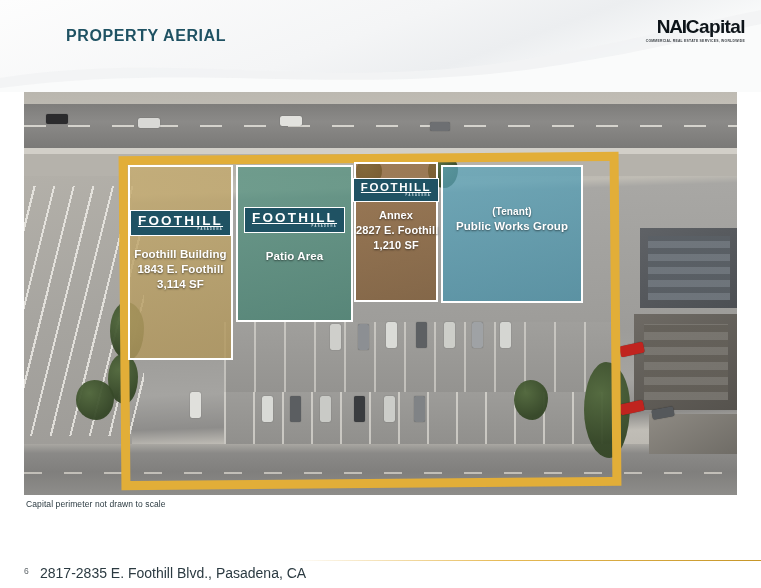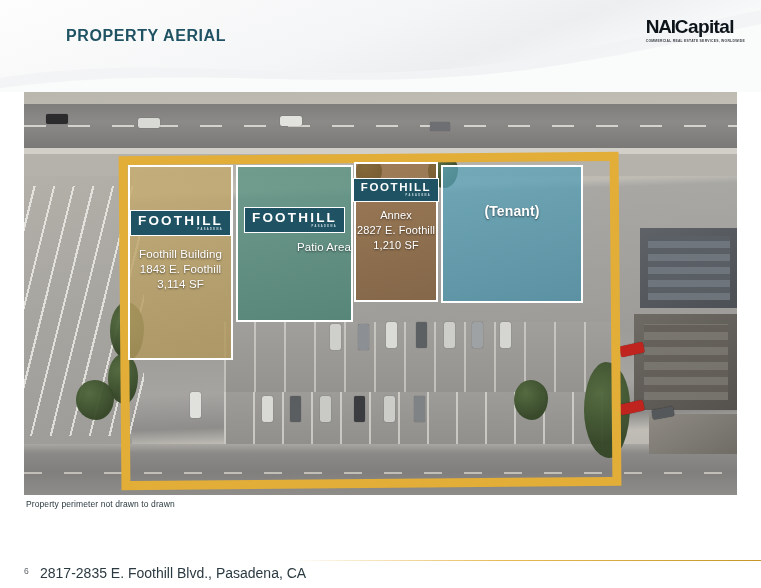--- a/index.html
+++ b/index.html
@@ -19,21 +19,21 @@
   #header .swoosh {
     position:absolute; left:0; top:0; width:761px; height:92px; overflow:hidden;
   }
   #page-title {
     position:absolute; left:27px; top:27px;
     font-size:16px; letter-spacing:0.6px; font-weight:600;
     color:#1f5263;
     margin-left:39px;
   }
   #brand-logo {
-    position:absolute; right:16px; top:17px; 
+    position:absolute; right:16px; top:17px; text-align:right;
   }
   #brand-logo .logo-main {
     font-size:19px; font-weight:800; color:#0d1419; letter-spacing:-0.6px;
     line-height:1; white-space:nowrap; font-family:"Liberation Sans", sans-serif;
   }
   #brand-logo .logo-main .nai { letter-spacing:-1.2px; }
   #brand-logo .logo-tag {
     font-size:3.4px; font-weight:700; color:#3c4146; letter-spacing:0.25px;
     margin-top:2px; white-space:nowrap; transform:scaleY(1.25); transform-origin:right top;
   }
@@ -138,32 +138,32 @@
   .parcel {
     position:absolute; border:2px solid #ffffff;
     display:flex; flex-direction:column; align-items:center;
     justify-content:flex-start;
     text-align:center;
     color:#ffffff;
     text-shadow:0 1px 2px rgba(0,0,0,.55);
   }
   .parcel .lines { width:100%; }
   .parcel .pl {
-    font-size:11.5px; font-weight:400; line-height:15px;
+    font-size:11.5px; font-weight:700; line-height:15px;
     letter-spacing:.1px; white-space:nowrap;
   }
   .foothill-badge {
     background:#1f5263; border:1.5px solid #ffffff;
     padding:3px 7px 4px 7px; display:inline-block;
     position:relative; line-height:1;
   }
   .foothill-badge .fw {
     font-size:13.5px; font-weight:800; color:#ffffff;
     letter-spacing:2.2px; font-family:"Liberation Sans", sans-serif;
-    text-shadow:none; display:block;
+    text-shadow:none; display:block;text-decoration:underline;
   }
   .foothill-badge .fsub {
     font-size:2.6px; font-weight:700; color:#cfe0e6; letter-spacing:1.4px;
     text-align:right; margin-top:1px; text-shadow:none; display:block;
     transform:scaleY(1.4); transform-origin:right top;
   }
 
   
   #parcel-foothill-building {
     left:104px; top:73px; width:105px; height:195px;
@@ -171,40 +171,40 @@
   }
   #parcel-foothill-building .badge-wrap { margin-top:43px; }
   #parcel-foothill-building .lines { margin-top:11px; }
 
   
   #parcel-patio-area {
     left:212px; top:73px; width:117px; height:157px;
     background: linear-gradient(165deg, rgba(92,150,133,.78), rgba(70,128,112,.80));
   }
   #parcel-patio-area .badge-wrap { margin-top:40px; }
-  #parcel-patio-area .lines { margin-top:7px;text-align:right; }
+  #parcel-patio-area .lines { margin-top:16px; }
 
   
   #parcel-annex {
     left:330px; top:70px; width:84px; height:140px;
     background: linear-gradient(165deg, rgba(150,104,56,.72), rgba(122,84,44,.74));
   }
   #parcel-annex .badge-wrap { margin-top:14px; }
   #parcel-annex .lines { margin-top:6px; }
   #parcel-annex .foothill-badge .fw { font-size:11.5px; letter-spacing:1.6px; }
   #parcel-annex .pl { font-size:11px; }
 
   
   #parcel-public-works {
     left:417px; top:73px; width:142px; height:138px;
     background: linear-gradient(165deg, rgba(92,166,188,.74), rgba(70,142,165,.76));
   }
   #parcel-public-works .lines { margin-top:37px; }
   #parcel-public-works .pl-tenant {
-    font-size:14px; font-weight:600; line-height:15px;
+    font-size:10px; font-weight:600; line-height:15px;
   }
 
   
   #photo-caption {
     position:absolute; left:26px; top:499px;
     font-size:8.5px; color:#2b3a41; letter-spacing:.1px;
   }
 
   
   #footer-rule {
@@ -313,22 +313,23 @@
     <div class="lines">
       <div class="pl">Annex</div>
       <div class="pl">2827 E. Foothill</div>
       <div class="pl">1,210 SF</div>
     </div>
   </div>
 
   <div class="parcel" id="parcel-public-works">
     <div class="lines">
       <div class="pl pl-tenant">(Tenant)</div>
+      <div class="pl">Public Works Group</div>
     </div>
   </div>
 
 </div>
 
-<div id="photo-caption">Property perimeter not drawn to drawn</div>
+<div id="photo-caption">Capital perimeter not drawn to scale</div>
 
 <div id="footer-rule"></div>
 <div id="footer-page">6</div>
 <div id="footer-address">2817-2835 E. Foothill Blvd., Pasadena, CA</div>
 
 </body></html>

